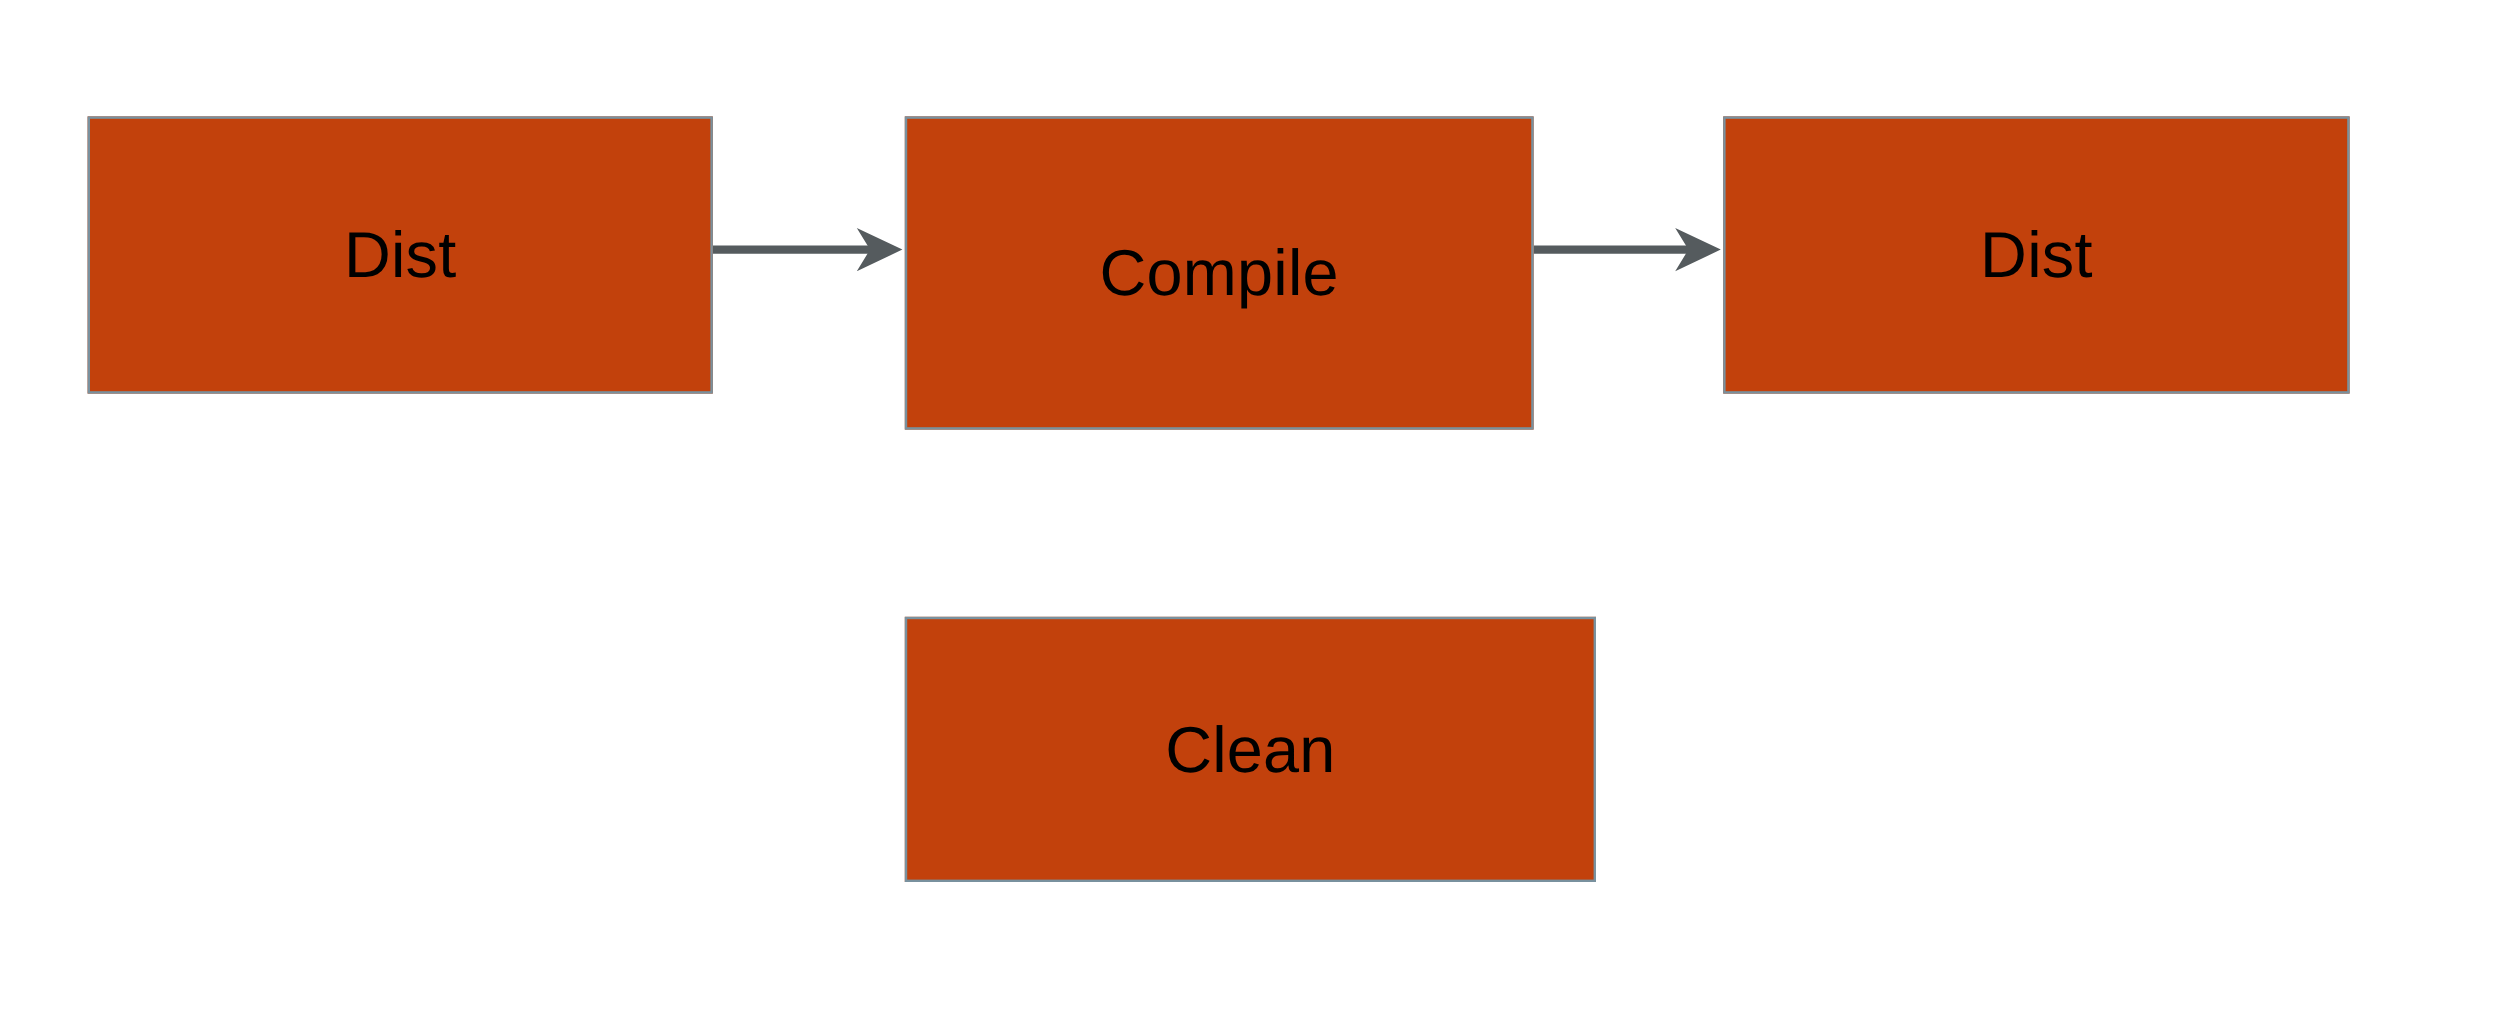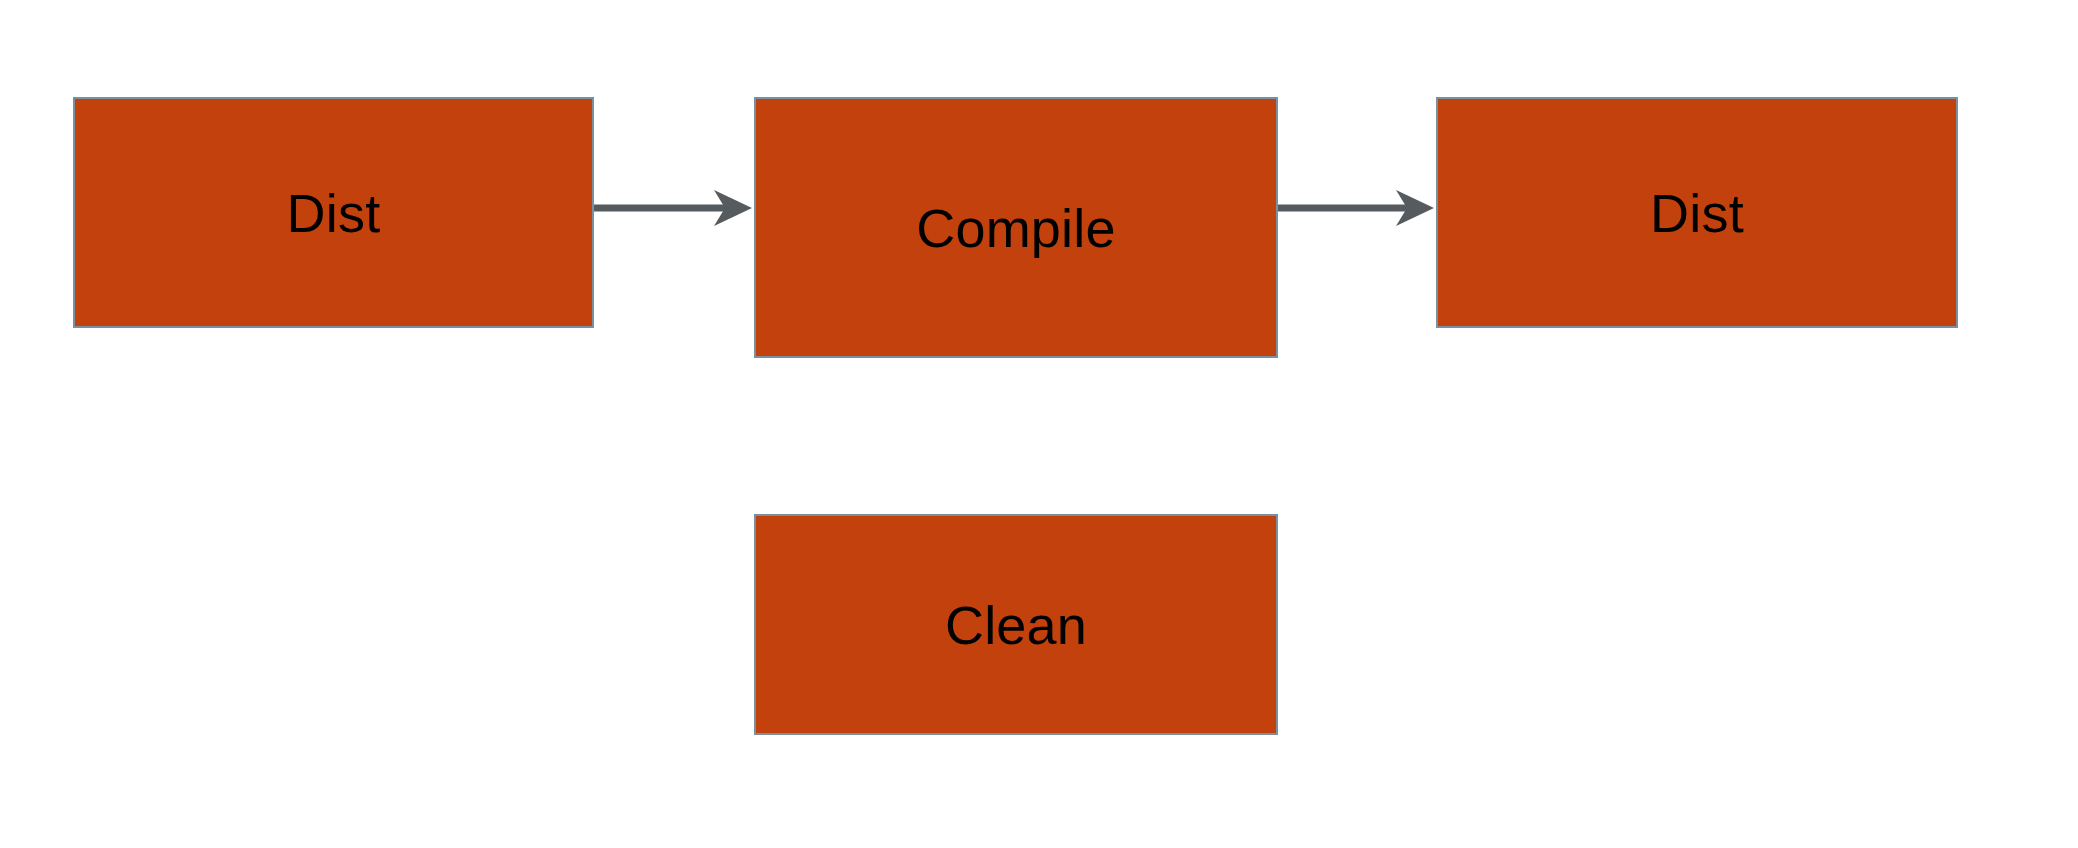--- a/index.html
+++ b/index.html
@@ -77,17 +77,17 @@
   </div>
 
   <div class="node" style="left:754px; top:97px; width:524px; height:261px;">
     <span class="node-label">Compile</span>
   </div>
 
   <div class="node" style="left:1436px; top:97px; width:522px; height:231px;">
     <span class="node-label">Dist</span>
   </div>
 
-  <div class="node" style="left:754px; top:514px; width:524px; height:221px;">
+  <div class="node" style="left:754px; top:514px; width:576px; height:221px;">
     <span class="node-label">Clean</span>
   </div>
 
 </div>
 
 </body></html>

